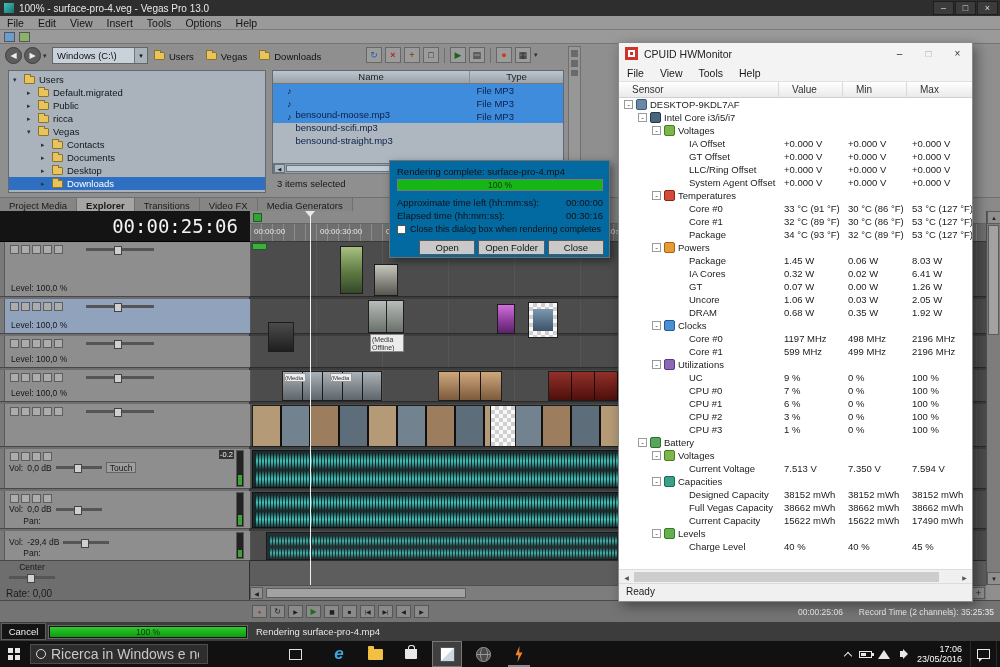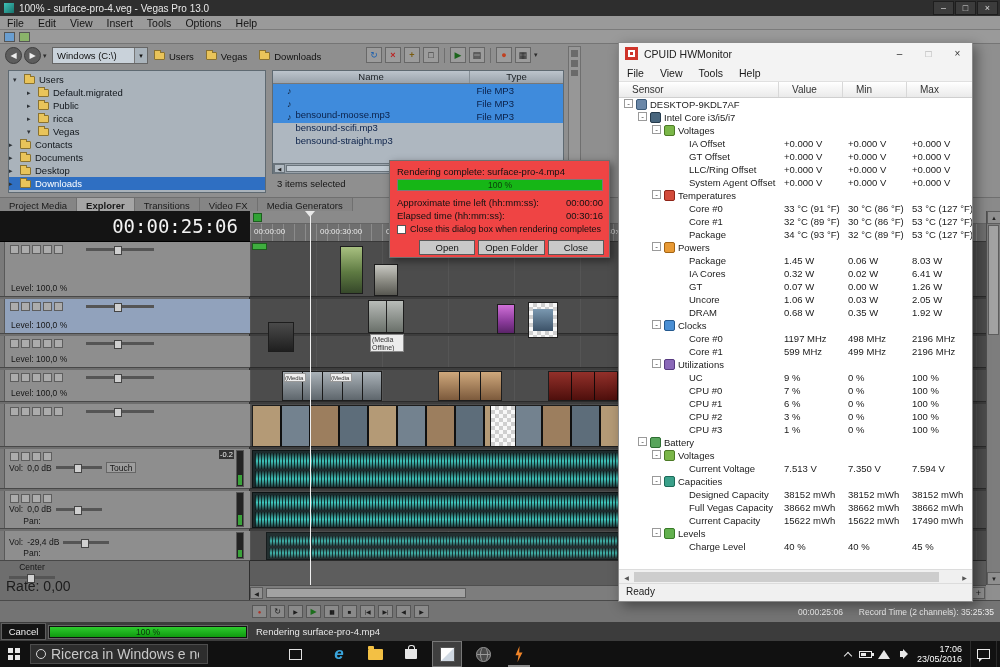--- a/index.html
+++ b/index.html
@@ -49,21 +49,21 @@
 .ti-film::before{content:"▤";}
 .ti-rec::before{content:"●";color:#c04020;}
 .ti-views::before{content:"▦";}
 .x-sep{width:1px;height:15px;background:#6f6f6f;margin:0 2px;}
 .x-dockstrip{position:absolute;left:568px;top:2px;width:13px;height:146px;background:#979797;border:1px solid #6f6f6f;}
 .x-dockstrip::before{content:"";position:absolute;left:2px;top:3px;width:7px;height:26px;background:repeating-linear-gradient(180deg,#6a6a6a 0 7px,transparent 7px 10px);}
 .x-tree{position:absolute;left:8px;top:26px;width:258px;height:123px;background:#aab3bb;border:1px solid #5f6a72;overflow:hidden;padding-top:2px;}
 .x-tree-row{height:13px;display:flex;align-items:center;font-size:9.5px;color:#10151a;white-space:nowrap;}
 .x-tree-row.depth-0{padding-left:4px;}
 .x-tree-row.depth-1{padding-left:18px;}
-.x-tree-row.depth-2{}
+.x-tree-row.depth-2{padding-left:32px;}
 .x-exp{width:10px;font-size:7px;color:#2e3338;flex:0 0 10px;}
 .x-tree-row.exp-open .x-exp::before{content:"▾";}
 .x-tree-row.exp-closed .x-exp::before{content:"▸";}
 .x-tree-row .folder-ico{margin:0 4px 0 1px;}
 .x-tree-row.selected-true{background:#2f6fc2;color:#fff;}
 .x-list{position:absolute;left:272px;top:26px;width:292px;height:104px;background:#aeb7c0;border:1px solid #5f6a72;overflow:hidden;}
 .x-list-head{height:13px;background:linear-gradient(#bcc4cc,#9aa3ac);border-bottom:1px solid #777;display:flex;font-size:9.5px;color:#1a1f24;}
 .col-name{width:197px;text-align:center;border-right:1px solid #868f97;}
 .col-type{flex:1;text-align:center;}
 .x-file-row{height:13px;display:flex;align-items:center;font-size:9.5px;color:#0a2048;}
@@ -115,21 +115,21 @@
 .row1{top:13px;}
 .row2{top:25px;flex-direction:column;}
 #th8 .row1{top:6px;}
 #th8 .row2{top:17px;}
 .af{width:46px;height:3px;background:#555;position:relative;display:inline-block;}
 .af::before{content:"";position:absolute;left:18px;top:-2px;width:6px;height:7px;background:#d0d0d0;border:1px solid #444;}
 .th-auto{background:#9e9e9e;border:1px solid #666;padding:0 3px;height:11px;display:flex;align-items:center;font-size:8.5px;}
 .th-peak{position:absolute;right:16px;top:1px;font-size:7.5px;color:#efefef;background:#333;padding:0 1px;}
 .th-meter{position:absolute;right:6px;top:1px;bottom:1px;width:8px;background:#232323;border:1px solid #555;}
 .th-meter::after{content:"";position:absolute;left:1px;right:1px;bottom:1px;height:30%;background:#3aa33a;}
-.v-rate{position:absolute;left:6px;top:336px;font-size:14px;color:#1c1c1c;}
+.v-rate{position:absolute;left:6px;top:346px;font-size:10px;color:#1c1c1c;}
 
 
 .v-lanes{position:absolute;left:250px;top:242px;width:736px;height:343px;background:#3d3d3d;overflow:hidden;}
 .lane{position:absolute;left:0;width:736px;background:#4c4c4c;border-bottom:1px solid #2b2b2b;background-image:repeating-linear-gradient(90deg,rgba(255,255,255,.05) 0 1px,transparent 1px 66px);}
 #ln1{top:0;height:55px;}
 #ln2{top:57px;height:35px;}
 #ln3{top:94px;height:32px;}
 #ln4{top:128px;height:32px;}
 #ln5{top:162px;height:43px;}
 #ln6{top:207px;height:40px;}
@@ -202,21 +202,21 @@
 .g-next::before{content:"▶";}
 .tr-status{position:absolute;right:6px;top:6px;display:flex;gap:16px;font-size:8.5px;color:#efefef;white-space:nowrap;}
 .v-renderbar{position:absolute;left:0;top:622px;width:1000px;height:19px;background:#3c3c3c;display:flex;align-items:center;}
 .rb-cancel{width:45px;height:17px;background:#141414;color:#f0f0f0;font-size:9.5px;display:flex;align-items:center;justify-content:center;border:1px solid #5f5f5f;margin-left:1px;}
 .rb-progress{width:200px;height:14px;background:#101010;border:1px solid #666;position:relative;margin-left:2px;}
 .rb-fill{position:absolute;left:1px;top:1px;right:1px;bottom:1px;background:linear-gradient(180deg,#2ecb2e,#0f9a0f);}
 .rb-pct{position:absolute;left:0;top:0;width:100%;height:100%;display:flex;align-items:center;justify-content:center;font-size:8.5px;color:#06350a;}
 .rb-status{margin-left:8px;font-size:9.5px;color:#e6e6e6;}
 
 
-#render-dialog{position:absolute;left:389px;top:160px;width:221px;height:98px;background:#ef4444;border:1px solid #6f6f6f;box-shadow:3px 3px 8px rgba(0,0,0,.45);z-index:10;font-size:9.5px;color:#121212;}
+#render-dialog{position:absolute;left:389px;top:160px;width:221px;height:98px;background:#0369a1;border:1px solid #6f6f6f;box-shadow:3px 3px 8px rgba(0,0,0,.45);z-index:10;font-size:9.5px;color:#121212;}
 .dlg-title{position:absolute;left:7px;top:5px;white-space:nowrap;}
 .dlg-progress{position:absolute;left:7px;top:18px;width:206px;height:12px;border:1px solid #7a7a7a;background:#d6d6d6;}
 .dlg-fill{position:absolute;left:0;top:0;width:100%;height:100%;background:#16b616;}
 .dlg-pct{position:absolute;left:0;top:0;width:100%;text-align:center;font-size:8.5px;color:#0b3c0b;line-height:11px;}
 .dlg-rows{position:absolute;left:7px;top:36px;width:206px;}
 .dlg-row{height:13px;display:flex;justify-content:space-between;}
 .dlg-check{position:absolute;left:7px;top:63px;display:flex;align-items:center;gap:4px;font-size:9px;}
 .dlg-checkbox{width:9px;height:9px;background:#fff;border:1px solid #555;flex:0 0 9px;}
 .dlg-btns{position:absolute;right:5px;top:79px;display:flex;gap:3px;}
 .dlg-btn{min-width:56px;height:15px;background:#c9c9c9;border:1px solid #595959;display:flex;align-items:center;justify-content:center;font-size:9.5px;padding:0 6px;}
@@ -233,21 +233,21 @@
 .hw-menubar{position:absolute;left:0;top:21px;width:100%;height:18px;background:#f3f3f3;border-bottom:1px solid #e0e0e0;display:flex;align-items:center;}
 .hw-menu-item{font-size:10.5px;color:#1a1a1a;padding:0 8px;}
 .hw-cols{position:absolute;left:0;top:39px;width:100%;height:16px;background:linear-gradient(#ffffff,#eaeaea);border-bottom:1px solid #cfcfcf;display:flex;font-size:10px;color:#333;}
 .hw-col{border-right:1px solid #d8d8d8;padding:2px 0 0 13px;}
 .c-sensor{width:160px;}
 .c-value{width:64px;}
 .c-min{width:64px;}
 .c-max{flex:1;border-right:none;}
 .hw-list{position:absolute;left:0;top:55px;width:100%;height:471px;background:#fff;overflow:hidden;}
 .hw-row{height:13px;display:flex;align-items:center;font-size:9.5px;color:#1a1a1a;white-space:nowrap;}
-.hw-cell-sensor{width:160px;display:flex;overflow:hidden;flex:0 0 160px;}
+.hw-cell-sensor{width:160px;display:flex;align-items:center;overflow:hidden;flex:0 0 160px;}
 .hw-cell{width:64px;flex:0 0 64px;overflow:hidden;padding-left:5px;}
 .hw-cell-max{flex:1;overflow:hidden;padding-left:5px;}
 .hw-row.depth-0 .hw-cell-sensor{padding-left:5px;}
 .hw-row.depth-1 .hw-cell-sensor{padding-left:19px;}
 .hw-row.depth-2 .hw-cell-sensor{padding-left:33px;}
 .hw-row.depth-3 .hw-cell-sensor{padding-left:70px;}
 .hw-exp{width:9px;height:9px;border:1px solid #9a9a9a;background:#fff;font-size:8px;line-height:7px;text-align:center;color:#333;margin-right:3px;flex:0 0 9px;display:none;}
 .hw-exp::before{content:"-";}
 .hw-row.expand-true .hw-exp{display:block;}
 .hw-icon{width:11px;height:11px;margin-right:3px;display:none;border-radius:2px;flex:0 0 11px;}

